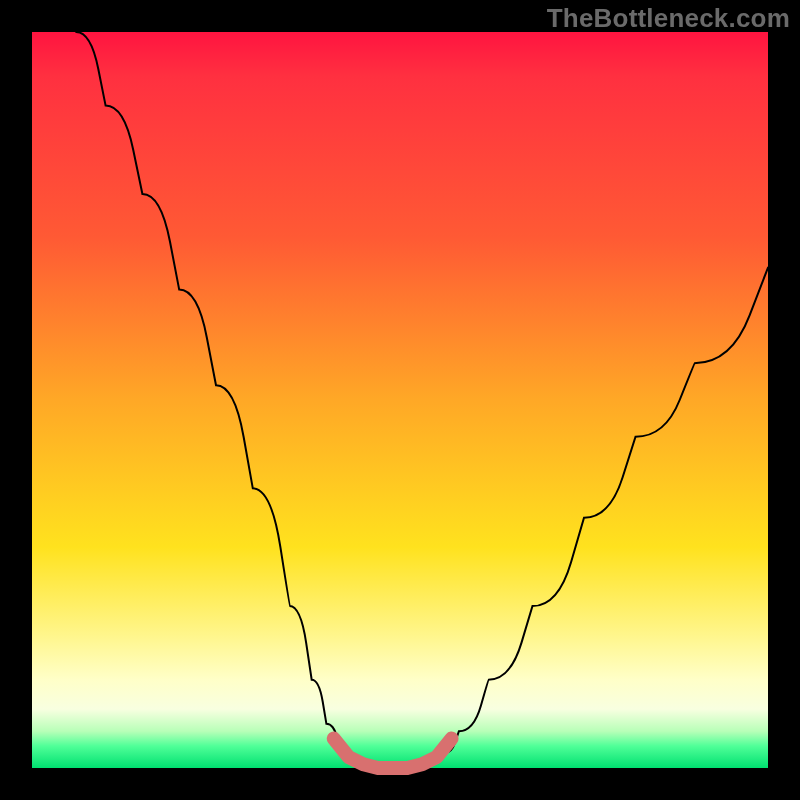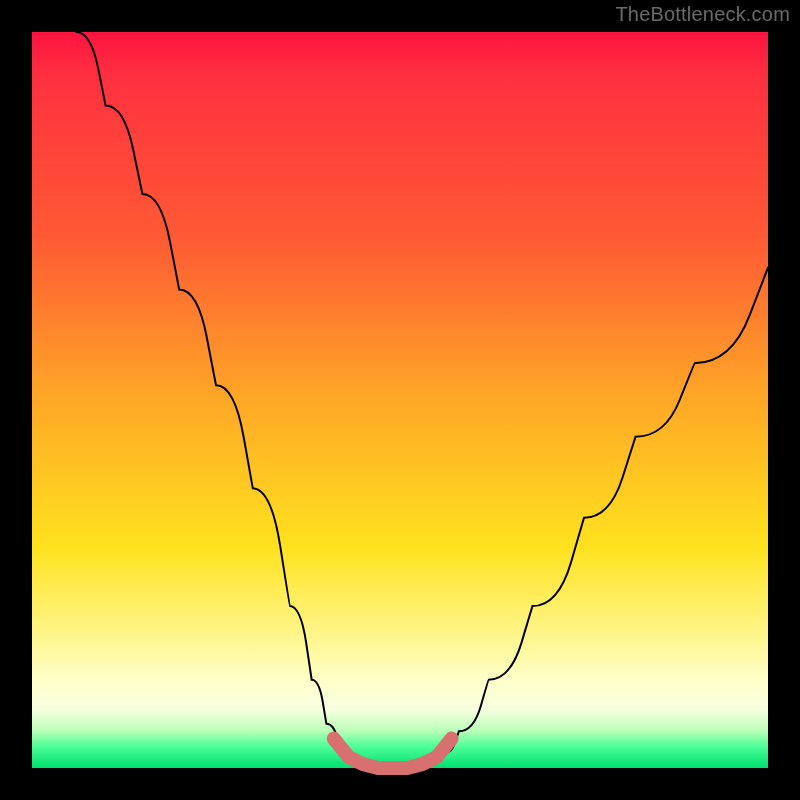--- a/index.html
+++ b/index.html
@@ -39,23 +39,24 @@
       #b8ffb8 95%,
       #50ff98 97%,
       #00e070 100%
     );
   }
   .watermark {
     position: absolute;
     top: 3px;
     right: 10px;
     color: #6a6a6a;
-    font-size: 20px;
+    font-size: 26px;
     letter-spacing: 0.2px;
     user-select: none;
+    font-weight: bold;
   }
   svg.curves {
     position: absolute;
     left: 0;
     top: 0;
     width: 736px;
     height: 736px;
     overflow: visible;
   }
 </style>

